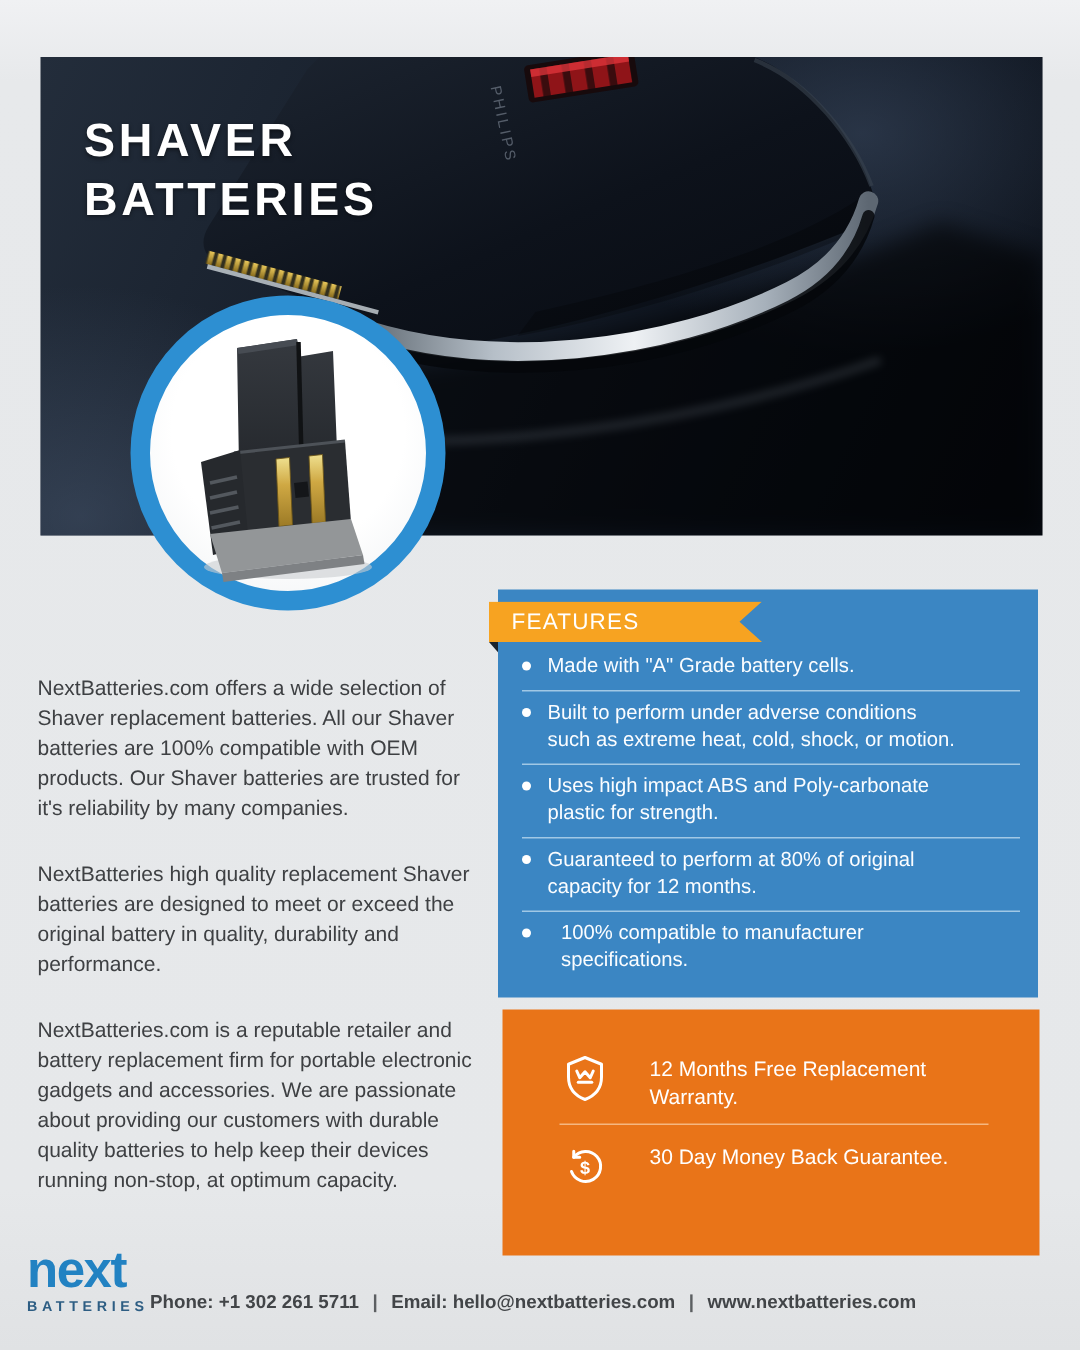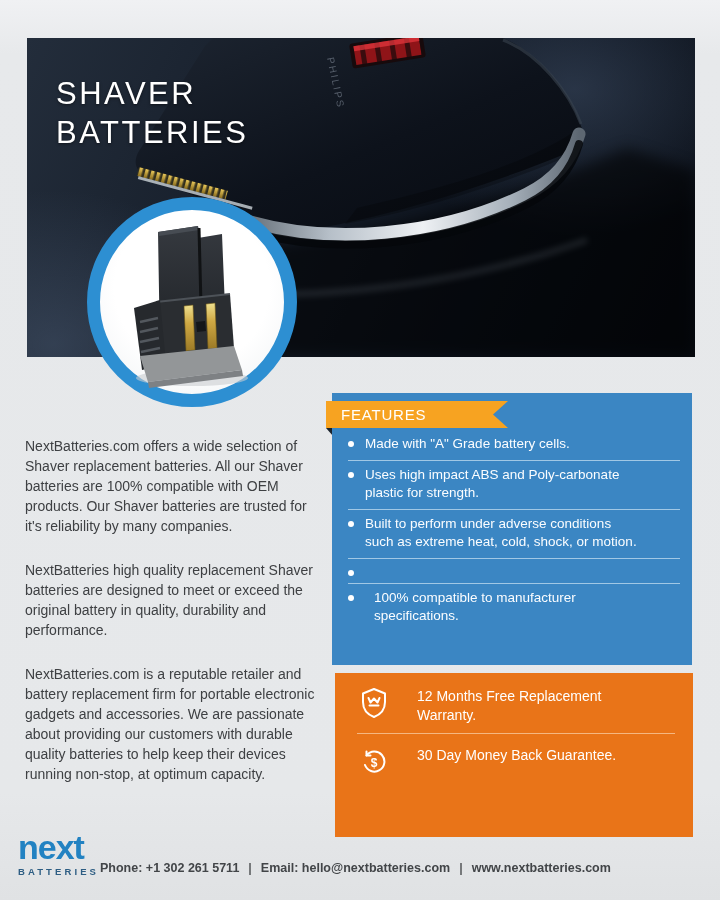--- a/index.html
+++ b/index.html
@@ -16,36 +16,36 @@
   .hero{
     position:absolute;left:27px;top:38px;width:668px;height:319px;overflow:hidden;
     background:
       radial-gradient(ellipse 300px 210px at 82% 16%, rgba(64,80,104,.55), rgba(64,80,104,0) 70%),
       radial-gradient(ellipse 280px 220px at 4% 96%, rgba(74,90,114,.5), rgba(74,90,114,0) 70%),
       linear-gradient(115deg,#232d3b 0%,#161e2a 38%,#0c121c 72%,#070b12 100%);
   }
   .hero svg.heroart{position:absolute;left:0;top:0;}
   .hero-title{
     position:absolute;left:29px;top:36px;color:#ffffff;
-    font-weight:400;font-size:31px;line-height:39px;letter-spacing:2.5px;
+    font-weight:700;font-size:31px;line-height:39px;letter-spacing:2.5px;
     text-shadow:0 1px 3px rgba(0,0,0,.5);
   }
 
   
   .circle-badge{
     position:absolute;left:87px;top:197px;width:210px;height:210px;box-sizing:border-box;
     border:13px solid #2d8fd2;border-radius:50%;
     background:radial-gradient(circle at 50% 42%,#ffffff 55%,#eef1f3 100%);
     z-index:5;
   }
   .circle-badge svg{position:absolute;left:0;top:0;}
 
   
   .intro{
-    position:absolute;left:25px;top:436px;width:302px;color:#3e4043;
+    position:absolute;left:25px;top:448px;width:302px;color:#3e4043;
     font-size:14px;line-height:20px;
   }
   .intro p{margin:0 0 24px 0;}
 
   
   .features-box{
     position:absolute;left:332px;top:393px;width:360px;height:272px;
     background:#3b86c3;z-index:2;
   }
   .features-list{list-style:none;margin:0;padding:37px 12px 0 16px;}
@@ -67,21 +67,21 @@
   .ribbon-fold{
     position:absolute;left:326px;top:428px;width:0;height:0;z-index:1;
     border-top:8px solid #1a232d;border-left:7px solid transparent;
   }
 
   
   .guarantee-box{
     position:absolute;left:335px;top:673px;width:358px;height:164px;
     background:#e97418;
   }
-  .guarantee-list{list-style:none;margin:0;padding:2px 18px 0 22px;}
+  .guarantee-list{list-style:none;margin:16px;padding:2px 18px 0 22px;}
   .guarantee-list li{
     display:flex;align-items:flex-start;gap:26px;padding:10px 0 8px;
     border-bottom:1px solid rgba(255,238,216,.55);
   }
   .guarantee-list li:last-child{border-bottom:none;}
   .g-icon{flex:none;width:34px;height:34px;margin-top:1px;}
   .g-text{width:214px;color:#ffffff;font-size:14px;line-height:19px;padding-top:2px;}
 
   
   .logo{position:absolute;left:18px;top:830px;width:120px;}
@@ -208,28 +208,29 @@
 
   <div class="ribbon-fold"></div>
   <div class="features-box">
     <ul class="features-list">
       <li>
         <span class="f-dot"></span>
         <span class="f-text">Made with "A" Grade battery cells.</span>
       </li>
       <li>
         <span class="f-dot"></span>
+        <span class="f-text">Built to perform under adverse conditions such as extreme heat, cold, shock, or motion.</span>
+      </li>
+      <li>
+        <span class="f-dot"></span>
         <span class="f-text">Uses high impact ABS and Poly-carbonate plastic for strength.</span>
       </li>
       <li>
         <span class="f-dot"></span>
-        <span class="f-text">Built to perform under adverse conditions such as extreme heat, cold, shock, or motion.</span>
-      </li>
-      <li>
-        <span class="f-dot"></span>
+        <span class="f-text">Guaranteed to perform at 80% of original capacity for 12 months.</span>
       </li>
       <li>
         <span class="f-dot"></span>
         <span class="f-text">100% compatible to manufacturer specifications.</span>
       </li>
     </ul>
   </div>
   <div class="ribbon">FEATURES</div>
 
   <div class="guarantee-box">

